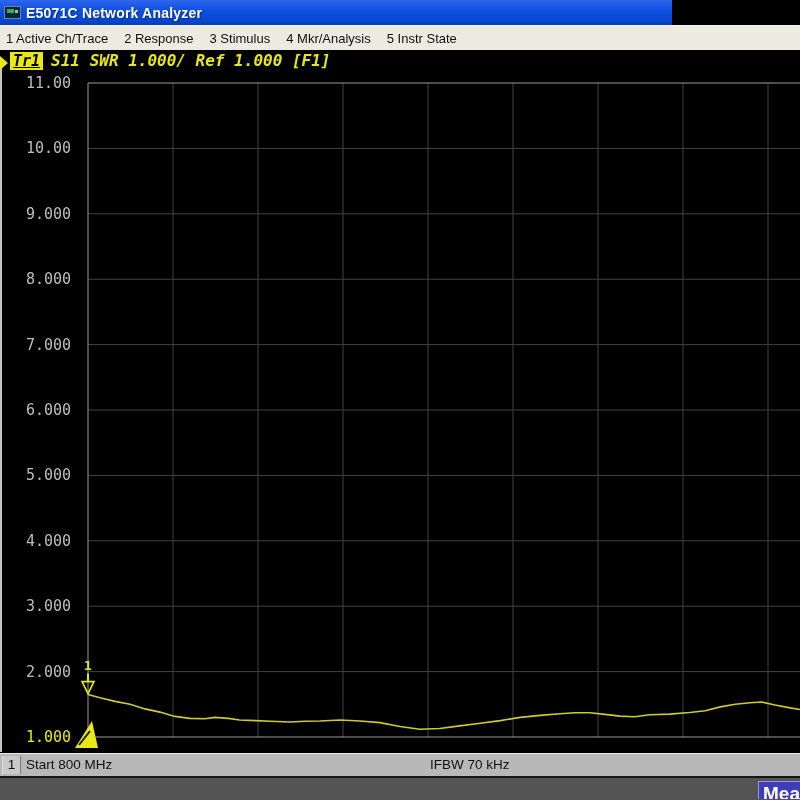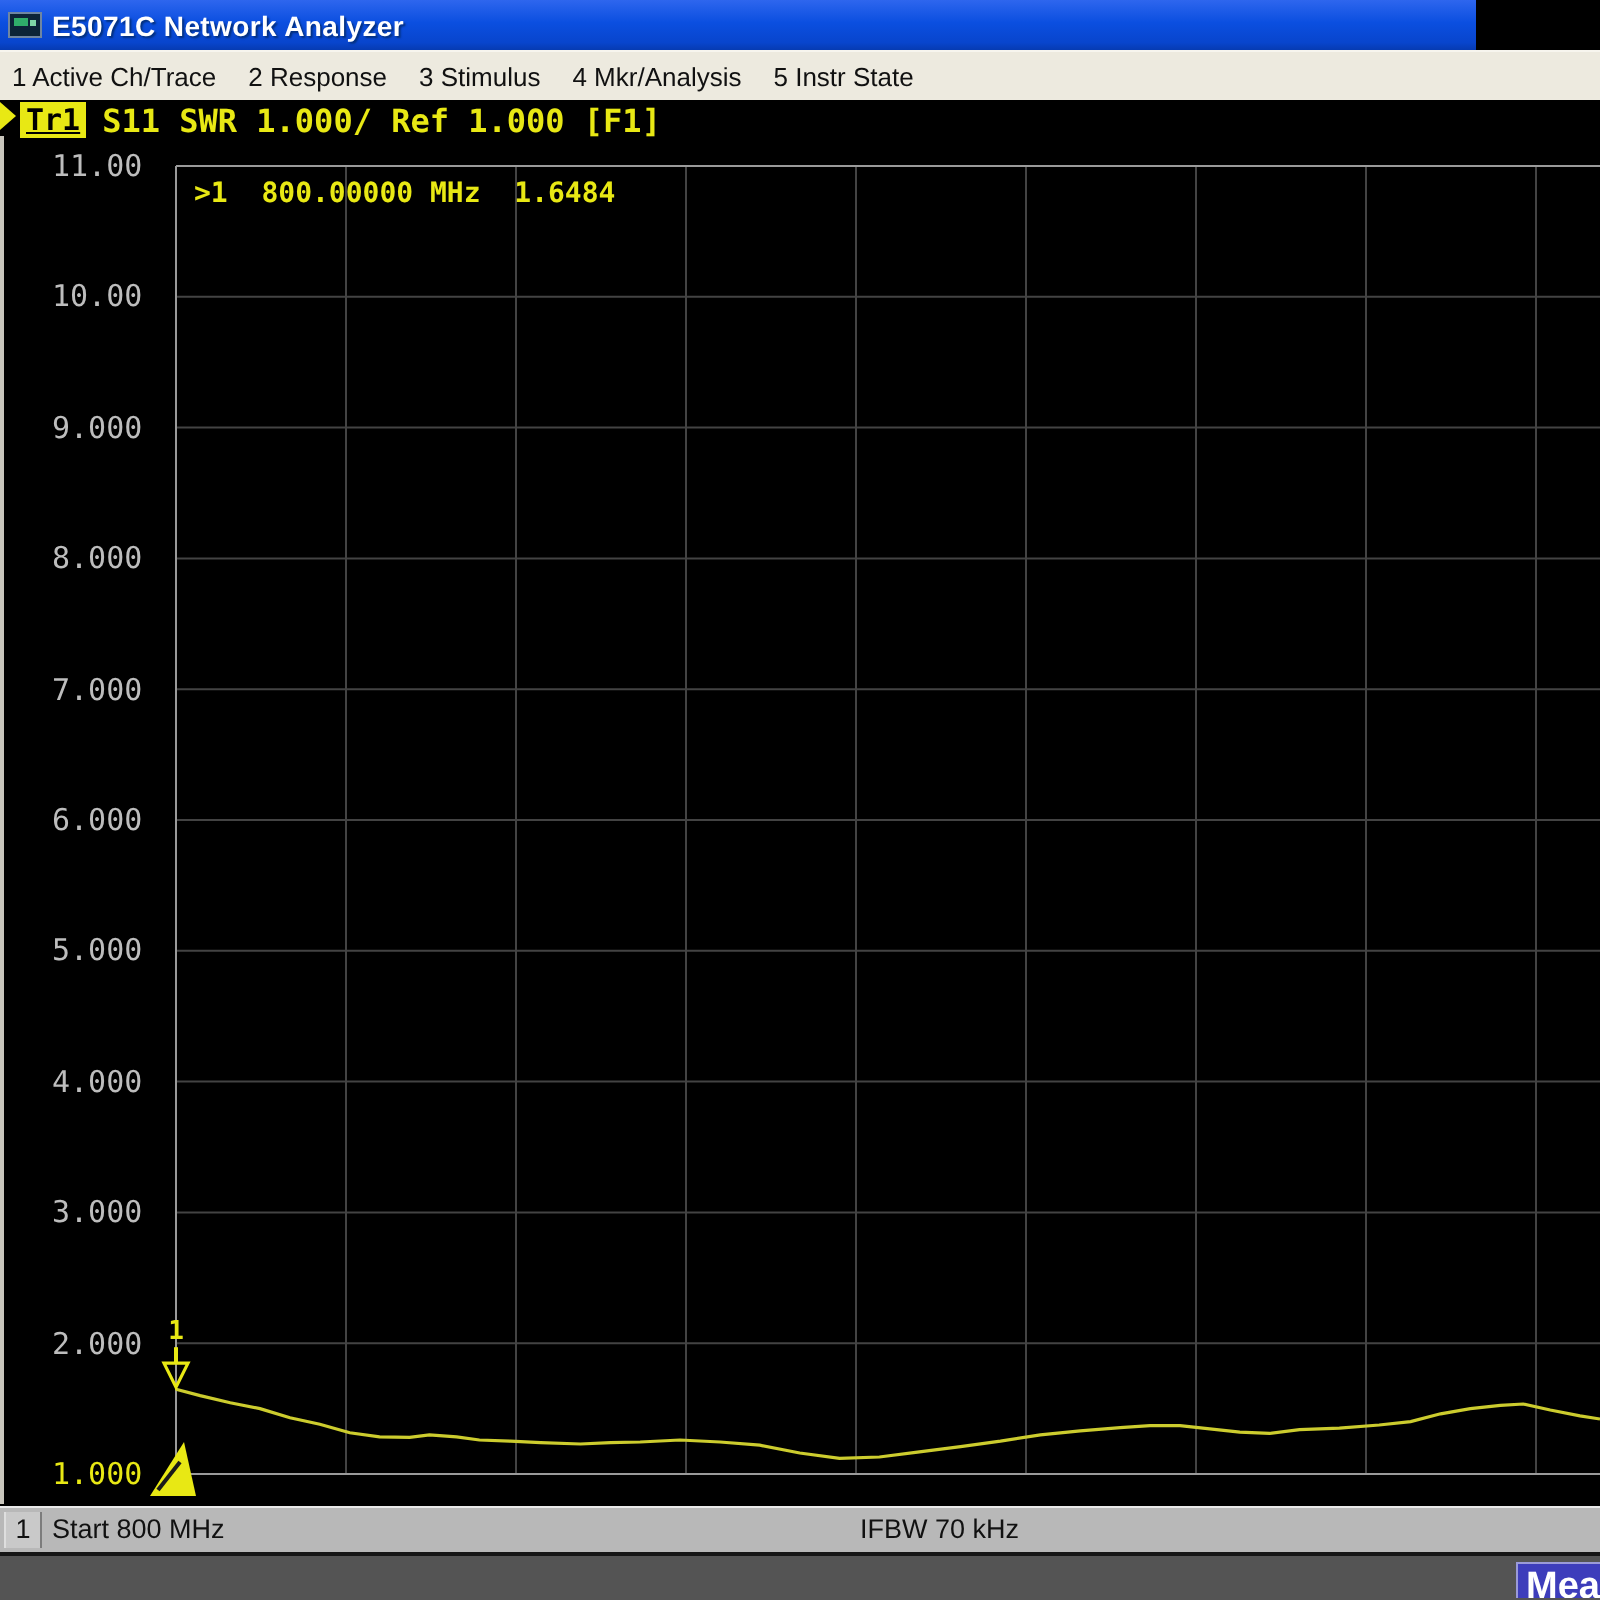--- a/index.html
+++ b/index.html
@@ -1,40 +1,40 @@
 <!DOCTYPE html>
 <html><head>
 <meta charset="utf-8">
 <style>
   html,body{margin:0;padding:0;background:#000;}
   body{width:800px;height:800px;overflow:hidden;position:relative;
        font-family:"Liberation Sans","DejaVu Sans",sans-serif;-webkit-font-smoothing:antialiased;}
   .mono{font-family:"DejaVu Sans Mono",monospace;}
 
   
-  .titlebar{position:absolute;left:0;top:0;width:738px;height:25px;
+  .titlebar{position:absolute;left:0;top:0;width:672px;height:25px;
     background:linear-gradient(180deg,#2e66ee 0%,#0b4fe0 45%,#0845cd 85%,#063bb2 100%);
     display:flex;align-items:center;}
   .app-icon{width:17px;height:13px;margin:0 5px 0 4px;background:#0c2438;border:1px solid #6f86a0;
     position:relative;box-sizing:border-box;}
   .app-icon:before{content:"";position:absolute;left:2px;top:2px;width:7px;height:4px;background:#2fae6a;}
   .app-icon:after{content:"";position:absolute;right:2px;top:3px;width:3px;height:3px;background:#7fd6a8;}
   .title-text{color:#fff;font-weight:bold;font-size:14px;text-shadow:1px 1px 1px #04307e;letter-spacing:.2px;}
 
   
   .menubar{position:absolute;left:0;top:25px;width:800px;height:27px;background:#edeadf;
     border-top:1px solid #f7f5ee;border-bottom:1px solid #8f8d84;box-sizing:border-box;
     display:flex;align-items:center;color:#111;font-size:13px;}
   .menubar .mitem{padding:0 8px;white-space:nowrap;cursor:default;}
   .menubar .mitem:first-child{padding-left:6px;}
 
   
   .screen{position:absolute;left:0;top:50px;width:800px;height:703px;background:#000;}
   .win-edge{position:absolute;left:0;top:18px;width:2px;height:684px;background:#c9c6bd;}
-  .tracebar{position:absolute;left:0;top:1px;height:19px;display:flex;align-items:flex-start;}
+  .tracebar{position:absolute;left:0;top:1px;height:19px;display:flex;align-items:flex-end;font-style:italic;}
   .tr-arrow{width:0;height:0;border-left:8px solid #e8e814;border-top:7px solid transparent;
     border-bottom:7px solid transparent;margin-right:2px;}
   .tr-chip{background:#e8e814;color:#000;font-size:15px;font-weight:bold;padding:0 3px;
     text-decoration:underline;}
   .tr-text{color:#e8e814;font-size:16px;font-weight:bold;margin-left:8px;white-space:pre;}
   .mk-readout{position:absolute;left:97px;top:39px;color:#e8e814;font-size:14px;font-weight:bold;white-space:pre;}
   .ylab{position:absolute;width:54px;left:26px;text-align:left;font-size:15px;color:#bdbdbd;
     line-height:18px;}
   .ylab.ref{color:#e8e814;}
   svg.plot{position:absolute;left:0;top:0;}
@@ -107,21 +107,20 @@
         <polygon points="75,698 98,698 92,671" fill="#e8e814"></polygon>
         <line x1="79" y1="695" x2="90" y2="681" stroke="#1a1a1a" stroke-width="2"></line>
       </g>
       <g>
         <line x1="88" y1="623.59464" x2="88" y2="631.59464" stroke="#e8e814" stroke-width="2"></line>
         <polygon points="82,631.59464 94,631.59464 88,643.59464" fill="none" stroke="#e8e814" stroke-width="1.6"></polygon>
         <text x="88" y="619.59464" fill="#e8e814" text-anchor="middle" font-family="DejaVu Sans Mono, monospace" font-size="13" font-weight="bold">1</text>
       </g>
     </svg>
 
-  <div class="mk-readout mono">&gt;1  800.00000 MHz  1.6484</div>
   <div>
       <div class="ylab mono" style="top: 24px;">11.00</div>
       <div class="ylab mono" style="top: 89.4px;">10.00</div>
       <div class="ylab mono" style="top: 154.8px;">9.000</div>
       <div class="ylab mono" style="top: 220.2px;">8.000</div>
       <div class="ylab mono" style="top: 285.6px;">7.000</div>
       <div class="ylab mono" style="top: 351px;">6.000</div>
       <div class="ylab mono" style="top: 416.4px;">5.000</div>
       <div class="ylab mono" style="top: 481.8px;">4.000</div>
       <div class="ylab mono" style="top: 547.2px;">3.000</div>

